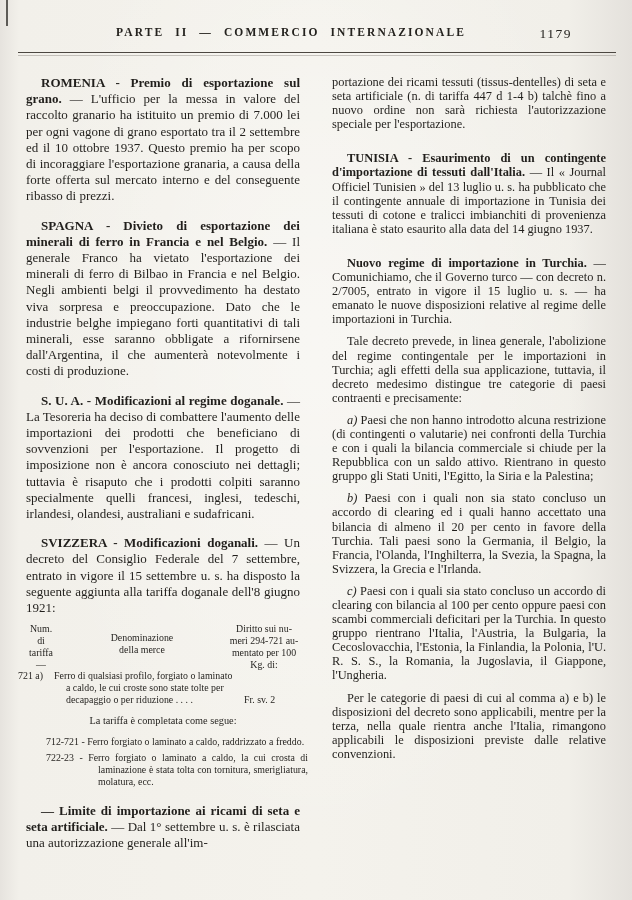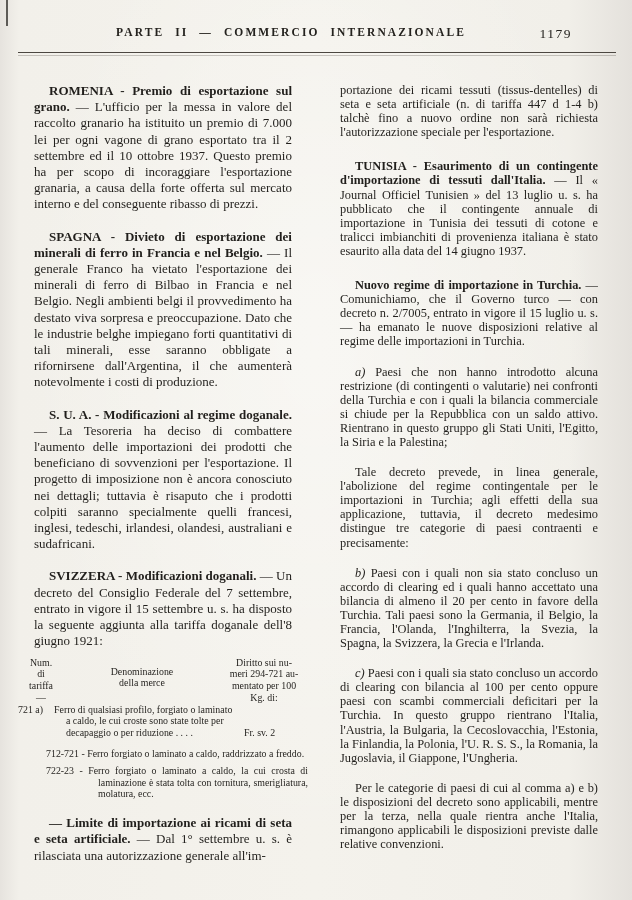--- a/index.html
+++ b/index.html
@@ -25,21 +25,21 @@
   .page-number{position:absolute;right:44px;top:0;font-size:13.5px;letter-spacing:1.5px;color:#24221e;}
   .rule{margin-top:4px;border-top:1px solid #4c4741;position:relative;}
   .rule::after{content:"";position:absolute;left:0;right:0;top:2px;border-top:1px solid rgba(90,84,76,.30);}
 
   
   .cols{display:flex;gap:16px;margin-top:14px;}
   .col{width:290px;flex:none;text-align:justify;}
   .col-left{font-size:13px;line-height:16.2px;}
   .col-right{font-size:12.4px;line-height:14.1px;}
 
-  p{margin:16px;}
+  p{margin:8px;}
   .para{text-indent:15px;}
   .lead{font-weight:bold;}
   .mb{margin-bottom:13px;}
   .mb-sm{margin-bottom:7px;}
   .gap-lg{margin-top:20px;}
   .gap-md{margin-top:15px;}
   .no-indent{text-indent:0;}
   i{font-style:italic;}
 
   
@@ -91,39 +91,40 @@
             <div class="t-col-diritto">Diritto sui nu-
 meri 294-721 au-
 mentato per 100
 Kg. di:</div>
           </div>
           <div class="t-row">
             <div class="t-num">721 a)</div>
             <div class="t-desc">Ferro di qualsiasi profilo, forgiato o laminato a caldo, le cui croste sono state tolte per decapaggio o per riduzione . . . .</div>
             <div class="t-val">Fr. sv. 2</div>
           </div>
+          <div class="t-note">La tariffa è completata come segue:</div>
           <div class="t-add">712-721 - Ferro forgiato o laminato a caldo, raddrizzato a freddo.</div>
           <div class="t-add">722-23 - Ferro forgiato o laminato a caldo, la cui crosta di laminazione è stata tolta con tornitura, smerigliatura, molatura, ecc.</div>
         </div>
 
         <p class="para gap-md"><span class="lead">— Limite di importazione ai ricami di seta e seta artificiale.</span> <span>— Dal 1° settembre u. s. è rilasciata una autorizzazione generale all'im-</span></p>
 
       </div>
 
       <div class="col col-right">
 
         <p class="para no-indent">portazione dei ricami tessuti (tissus-dentelles) di seta e seta artificiale (n. di tariffa 447 d 1-4 b) talchè fino a nuovo ordine non sarà richiesta l'autorizzazione speciale per l'esportazione.</p>
 
         <p class="para gap-lg"><span class="lead">TUNISIA - Esaurimento di un contingente d'importazione di tessuti dall'Italia.</span> <span>— Il « Journal Officiel Tunisien » del 13 luglio u. s. ha pubblicato che il contingente annuale di importazione in Tunisia dei tessuti di cotone e tralicci imbianchiti di provenienza italiana è stato esaurito alla data del 14 giugno 1937.</span></p>
 
         <p class="para gap-lg"><span class="lead">Nuovo regime di importazione in Turchia.</span> <span>— Comunichiamo, che il Governo turco — con decreto n. 2/7005, entrato in vigore il 15 luglio u. s. — ha emanato le nuove disposizioni relative al regime delle importazioni in Turchia.</span></p>
 
+        <p class="para">Tale decreto prevede, in linea generale, l'abolizione del regime contingentale per le importazioni in Turchia; agli effetti della sua applicazione, tuttavia, il decreto medesimo distingue tre categorie di paesi contraenti e precisamente:</p>
+
         <p class="para"><i>a)</i> <span>Paesi che non hanno introdotto alcuna restrizione (di contingenti o valutarie) nei confronti della Turchia e con i quali la bilancia commerciale si chiude per la Repubblica con un saldo attivo. Rientrano in questo gruppo gli Stati Uniti, l'Egitto, la Siria e la Palestina;</span></p>
-
-        <p class="para">Tale decreto prevede, in linea generale, l'abolizione del regime contingentale per le importazioni in Turchia; agli effetti della sua applicazione, tuttavia, il decreto medesimo distingue tre categorie di paesi contraenti e precisamente:</p>
 
         <p class="para"><i>b)</i> <span>Paesi con i quali non sia stato concluso un accordo di clearing ed i quali hanno accettato una bilancia di almeno il 20 per cento in favore della Turchia. Tali paesi sono la Germania, il Belgio, la Francia, l'Olanda, l'Inghilterra, la Svezia, la Spagna, la Svizzera, la Grecia e l'Irlanda.</span></p>
 
         <p class="para"><i>c)</i> <span>Paesi con i quali sia stato concluso un accordo di clearing con bilancia al 100 per cento oppure paesi con scambi commerciali deficitari per la Turchia. In questo gruppo rientrano l'Italia, l'Austria, la Bulgaria, la Cecoslovacchia, l'Estonia, la Finlandia, la Polonia, l'U. R. S. S., la Romania, la Jugoslavia, il Giappone, l'Ungheria.</span></p>
 
         <p class="para">Per le categorie di paesi di cui al comma a) e b) le disposizioni del decreto sono applicabili, mentre per la terza, nella quale rientra anche l'Italia, rimangono applicabili le disposizioni previste dalle relative convenzioni.</p>
 
       </div>
     </div>
   </div>

